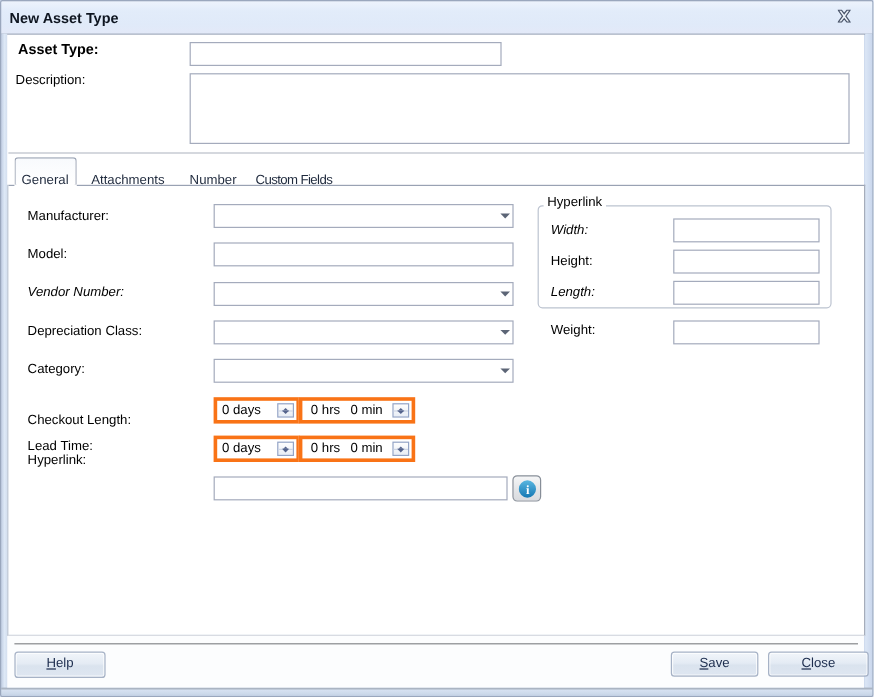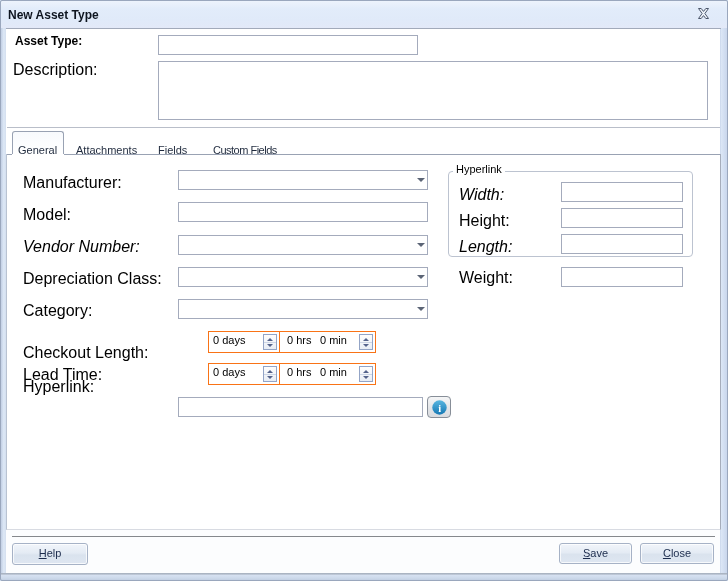--- a/index.html
+++ b/index.html
@@ -5,21 +5,21 @@
   * { margin:0; padding:0; box-sizing:border-box; }
   html,body { width:728px; height:581px; font-family:"Liberation Sans", sans-serif; overflow:hidden; }
   body { position:relative; background:#cfdbee; }
   #chromeL { position:absolute; left:1px; top:28px; width:5px; height:545px;
              background:linear-gradient(90deg,#c2cfe4,#dde8f6 55%,#d4dfef); }
   #chromeR { position:absolute; left:721px; top:28px; width:6px; height:545px;
              background:linear-gradient(90deg,#dce7f6,#c9d6ec); }
   #chromeB { position:absolute; left:1px; top:573px; width:726px; height:7px;
              background:linear-gradient(#aab4c2 0,#aab4c2 14%,#d6e1f1 32%,#ccd9ea 75%,#c2cfe3); }
   .abs { position:absolute; }
-  .lbl { position:absolute; font-size:16px; color:#000; white-space:nowrap; }
+  .lbl { position:absolute; font-size:11px; color:#000; white-space:nowrap; }
   .inp { position:absolute; background:#fff; border:1px solid #a4abbc; }
   #outerborder { position:absolute; left:0; top:0; width:728px; height:581px;
                  border:1px solid #9aa7bd; border-radius:2px; z-index:50; pointer-events:none; }
   #titlebar { position:absolute; left:1px; top:1px; width:726px; height:28px;
               background:linear-gradient(#edf3fc,#e2ecfa 30%,#e0eaf9 70%,#e3e9f8);
               border-bottom:1px solid #a2aaba; }
   #titletxt { position:absolute; left:8px; top:8px; font-size:12px; font-weight:bold; color:#0e1520; }
   #content { position:absolute; left:6px; top:29px; width:714px; height:500px; background:#fff; }
   #footer  { position:absolute; left:6px; top:529px; width:714px; height:44px; background:#fcfdfe; }
   .tabline { position:absolute; top:154px; height:1px; background:#99a2b3; }
@@ -32,21 +32,21 @@
   .carr { position:absolute; width:0; height:0; border-left:4px solid transparent; border-right:4px solid transparent;
           border-top:4px solid #5c6576; }
   #grp { position:absolute; left:448px; top:171px; width:245px; height:86px;
          border:1px solid #bcc3d0; border-radius:4px; }
   #grplbl { position:absolute; left:453px; top:163px; font-size:11px; color:#000; background:#fff; padding:0 3px; }
   .btn { position:absolute; height:21px; border:1px solid #a6b2c6; border-radius:3px;
          background:linear-gradient(#f1f5fa,#e4ebf4 45%,#dae3ee 55%,#dee6f1);
          box-shadow:inset 0 0 0 1px rgba(255,255,255,.75);
          font-size:11px; color:#1c2c4d; text-align:center; line-height:19px; }
   .btn u { text-decoration:underline; }
-  .spinbox { position:absolute; background:#fff; border:1px solid #f97316;margin-left:30px; }
+  .spinbox { position:absolute; background:#fff; border:3px solid #f97316; }
   .spinbtns { position:absolute; width:14px; top:2px; bottom:2px; right:2px;
               border:1px solid #93a4c6; background:linear-gradient(#fefefe,#e8edf5); }
   .sarr-u { position:absolute; left:3px; top:2.5px; width:0; height:0;
             border-left:3px solid transparent; border-right:3px solid transparent; border-bottom:3.5px solid #54638c; }
   .sarr-d { position:absolute; left:3px; bottom:2.5px; width:0; height:0;
             border-left:3px solid transparent; border-right:3px solid transparent; border-top:3.5px solid #54638c; }
   .smid  { position:absolute; left:0; right:0; top:50%; height:1px; background:#cdd6e6; }
   .sptxt { position:absolute; font-size:11px; color:#000; }
 </style>
 </head>
@@ -68,21 +68,21 @@
   <div class="inp" style="left:158px; top:61px; width:550px; height:59px;"></div>
 
   <div class="abs" style="left:7px; top:127px; width:713px; height:1px; background:#b9bec9;"></div>
 
   <div class="tabline" style="left:7px; width:5px;"></div>
   <div class="tabline" style="left:64px; width:657px;"></div>
   <div id="tabpageborder"></div>
   <div id="activetab"></div>
   <span class="tabtxt" style="left:18px;">General</span>
   <span class="tabtxt" style="left:76px;">Attachments</span>
-  <span class="tabtxt" style="left:158px;">Fields</span>
+  <span class="tabtxt" style="left:158px;">Number</span>
   <span class="tabtxt" style="left:213px; letter-spacing:-0.5px;">Custom Fields</span>
 
   <span class="lbl" style="left:23px; top:174px;">Manufacturer:</span>
   <div class="inp" style="left:178px; top:170px; width:250px; height:20px;"></div>
   <div class="carr" style="left:417px; top:178px;"></div>
 
   <span class="lbl" style="left:23px; top:206px;">Model:</span>
   <div class="inp" style="left:178px; top:202px; width:250px; height:20px;"></div>
 
   <span class="lbl" style="left:23px; top:238px;font-style:italic;">Vendor Number:</span>
@@ -160,14 +160,14 @@
   <div class="inp" style="left:561px; top:208px; width:122px; height:20px;"></div>
   <span class="lbl" style="left:459px; top:238px;font-style:italic;">Length:</span>
   <div class="inp" style="left:561px; top:234px; width:122px; height:20px;"></div>
 
   <span class="lbl" style="left:459px; top:269px;">Weight:</span>
   <div class="inp" style="left:561px; top:267px; width:122px; height:20px;"></div>
 
   <div class="abs" style="left:12px; top:536px; width:703px; height:1px; background:#85888c;"></div>
   <div class="btn" style="left:12px; top:543px; width:76px; height:22px;"><u>H</u>elp</div>
   <div class="btn" style="left:559px; top:543px; width:73px;"><u>S</u>ave</div>
-  <div class="btn" style="left:640px; top:543px; width:74px;"><u>C</u>lose</div>
+  <div class="btn" style="left:640px; top:543px; width:84px;"><u>C</u>lose</div>
   <div id="outerborder"></div>
 
 </body></html>

